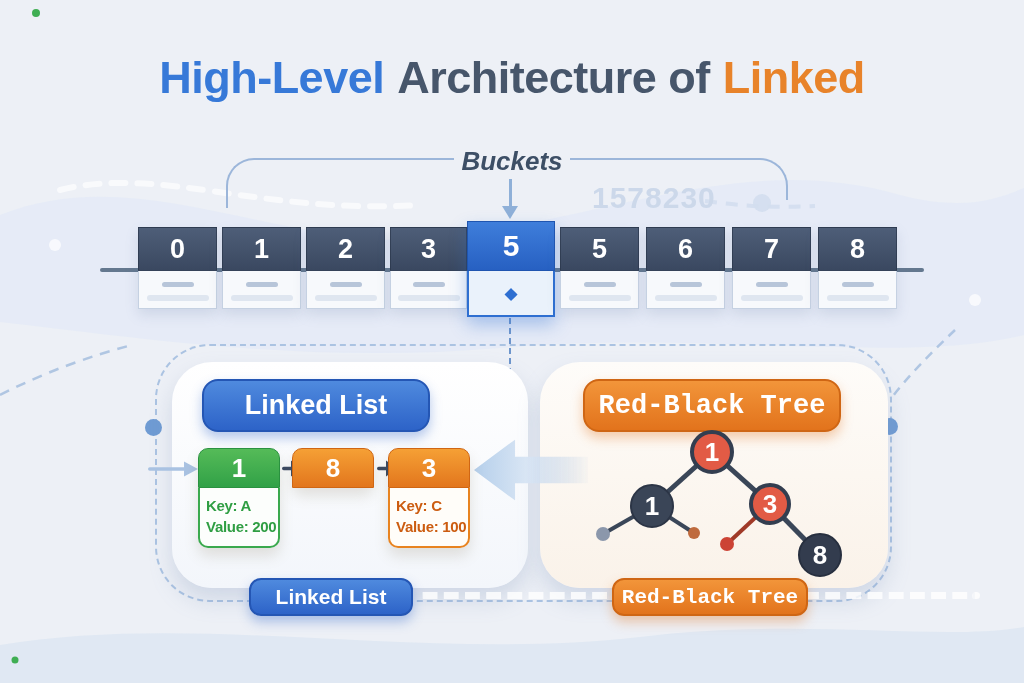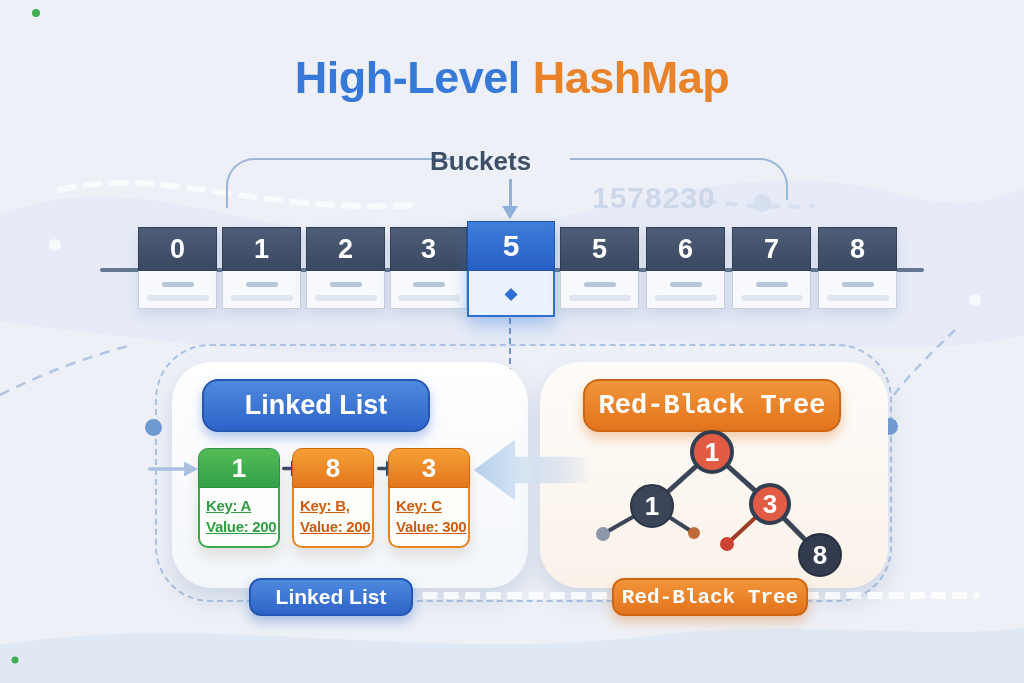--- a/index.html
+++ b/index.html
@@ -11,21 +11,21 @@
   
   .title{position:absolute;left:0;top:52px;width:1024px;display:flex;justify-content:center;align-items:baseline;gap:13px;font-size:45px;font-weight:700;letter-spacing:-0.5px;z-index:2;}
   .title .t-blue{color:#3779d8;}
   .title .t-dark{color:#47566b;}
   .title .t-orange{color:#e8832a;}
 
   
   .bracket{position:absolute;z-index:1;border-color:#9cb6da;}
   .bracket.left{left:226px;top:158px;width:228px;height:50px;border-top:2.5px solid #9cb6da;border-left:2.5px solid #9cb6da;border-top-left-radius:28px;}
   .bracket.right{left:570px;top:158px;width:218px;height:42px;border-top:2.5px solid #9cb6da;border-right:2.5px solid #9cb6da;border-top-right-radius:28px;}
-  .buckets-label{position:absolute;left:430px;top:146px;width:164px;text-align:left;font-size:26px;font-weight:700;color:#3d4f66;z-index:2;}
+  .buckets-label{position:absolute;left:430px;top:146px;width:164px;text-align:center;font-size:26px;font-weight:700;color:#3d4f66;z-index:2;font-style:italic;}
   .down-arrow-line{position:absolute;left:509px;top:179px;width:2.5px;height:28px;background:#8fb0d8;z-index:1;}
   .down-arrow-head{position:absolute;left:502px;top:206px;width:0;height:0;border-left:8px solid transparent;border-right:8px solid transparent;border-top:13px solid #8fb0d8;z-index:1;}
   .watermark{position:absolute;left:592px;top:181px;font-size:30px;font-weight:700;color:#ccd8ea;letter-spacing:1px;z-index:1;}
 
   
   .rail{position:absolute;left:100px;top:268px;width:824px;height:4px;background:#64788f;border-radius:2px;z-index:1;}
   .bucket{position:absolute;z-index:2;box-shadow:0 6px 12px rgba(100,120,160,.18);}
   .bucket .b-head{height:44px;display:flex;align-items:center;justify-content:center;color:#fff;font-size:27px;font-weight:700;background:linear-gradient(180deg,#4e5e78,#3a4860);border:1px solid rgba(40,52,72,.65);}
   .bucket .b-body{height:38px;background:#f7f9fc;border:1px solid #c5d1e2;border-top:none;position:relative;}
   .dash-sm{position:absolute;left:50%;transform:translateX(-50%);top:11px;width:32px;height:5px;border-radius:3px;background:#b7c5d9;}
@@ -50,21 +50,21 @@
   .pill.blue{background:linear-gradient(180deg,#4f8ade,#2d63c8);border:2px solid #2456b4;box-shadow:0 6px 12px rgba(45,99,200,.35);}
   .pill.orange{background:linear-gradient(180deg,#f2953a,#e2731c);border:2px solid #cf6614;box-shadow:0 6px 12px rgba(226,115,28,.35);font-family:Liberation Mono, monospace;}
   .ll-header{left:202px;top:371px;width:228px;height:53px;border-radius:16px;font-size:27px;}
   .rbt-header{left:583px;top:371px;width:258px;height:53px;border-radius:16px;font-size:27px;}
   .ll-footer{left:249px;top:570px;width:164px;height:38px;border-radius:12px;font-size:21px;}
   .rbt-footer{left:612px;top:570px;width:196px;height:38px;border-radius:12px;font-size:21px;}
 
   
   .lnode{position:absolute;top:448px;width:82px;z-index:4;}
   .lnode .n-head{height:40px;display:flex;align-items:center;justify-content:center;color:#fff;font-size:26px;font-weight:700;border-radius:10px 10px 0 0;}
-  .lnode .n-body{height:60px;border-radius:0 0 10px 10px;padding-top:7px;text-align:left;padding-left:6px;font-size:15px;font-weight:700;letter-spacing:-0.3px;line-height:21px;text-decoration:underline;}
+  .lnode .n-body{height:60px;border-radius:0 0 10px 10px;padding-top:7px;text-align:left;padding-left:6px;font-size:15px;font-weight:700;letter-spacing:-0.3px;line-height:21px;}
   .lnode.green .n-head{background:linear-gradient(180deg,#55bb58,#31a147);border:1.5px solid #2a9240;}
   .lnode.green .n-body{background:#fcfefc;border:2px solid #3aa94d;border-top:none;color:#2f9e43;}
   .lnode.orange .n-head{background:linear-gradient(180deg,#f5a035,#e2761d);border:1.5px solid #d06613;}
   .lnode.orange .n-body{background:#fffdf9;border:2px solid #e8831f;border-top:none;color:#cc5c10;}
   .lnode{box-shadow:0 8px 14px rgba(120,110,80,.18);border-radius:10px;}
   .node-arrow{position:absolute;z-index:4;}
   .big-arrow{position:absolute;left:474px;top:437px;width:114px;height:66px;z-index:3;
     clip-path:polygon(0 50%,36% 4%,36% 30%,100% 30%,100% 70%,36% 70%,36% 96%);
     background:linear-gradient(90deg,#b5cfeb,#d8e5f4 45%,rgba(235,243,250,0.06));
     filter:drop-shadow(0 4px 5px rgba(120,150,190,.35));}
@@ -86,21 +86,22 @@
     <path d="M705,201 C740,206 775,208 815,206" stroke="#d3deee" stroke-width="4" fill="none" stroke-dasharray="12 9" opacity="0.9"></path>
     <circle cx="762" cy="203" r="9" fill="#d3deee" opacity="0.9"></circle>
     <circle cx="36" cy="13" r="4" fill="#3fae53"></circle>
     <circle cx="15" cy="660" r="3.5" fill="#3fae53"></circle>
     <circle cx="55" cy="245" r="6" fill="#ffffff" opacity="0.7"></circle>
     <circle cx="975" cy="300" r="6" fill="#ffffff" opacity="0.7"></circle>
   </svg>
 
   <div class="title">
     <span class="t-blue">High-Level</span>
-    <span class="t-orange">HashMap</span>
+    <span class="t-dark">Architecture of</span>
+    <span class="t-orange">Linked</span>
   </div>
 
   <div class="bracket left"></div>
   <div class="bracket right"></div>
   <div class="buckets-label">Buckets</div>
   <div class="down-arrow-line"></div>
   <div class="down-arrow-head"></div>
   <div class="watermark">1578230</div>
 
   <div class="rail"></div>
@@ -193,34 +194,30 @@
       <div>Key: A</div>
       <div>Value: 200</div>
     </div>
   </div>
   <svg class="node-arrow" style="left:282px;top:460px;" width="20" height="17" viewBox="0 0 20 17">
     <rect x="0" y="6.8" width="11" height="3.4" rx="1.7" fill="#394860"></rect>
     <polygon points="9,0.5 20,8.5 9,16.5" fill="#394860"></polygon>
   </svg>
   <div class="lnode orange" style="left:292px;">
     <div class="n-head">8</div>
-    <div class="n-body">
-      <div>Key: B,</div>
-      <div>Value: 200</div>
-    </div>
   </div>
   <svg class="node-arrow" style="left:377px;top:460px;" width="20" height="17" viewBox="0 0 20 17">
     <rect x="0" y="6.8" width="11" height="3.4" rx="1.7" fill="#394860"></rect>
     <polygon points="9,0.5 20,8.5 9,16.5" fill="#394860"></polygon>
   </svg>
   <div class="lnode orange" style="left:388px;">
     <div class="n-head">3</div>
     <div class="n-body">
       <div>Key: C</div>
-      <div>Value: 300</div>
+      <div>Value: 100</div>
     </div>
   </div>
 
   <div class="big-arrow"></div>
 
   <svg class="tree-svg" width="276" height="155" viewBox="0 0 276 155">
     <g>
       <line x1="134" y1="28" x2="74" y2="82" stroke="#3a4658" stroke-width="5"></line>
       <line x1="134" y1="28" x2="192" y2="80" stroke="#3a4658" stroke-width="5"></line>
       <line x1="74" y1="82" x2="25" y2="110" stroke="#3a4658" stroke-width="4"></line>

